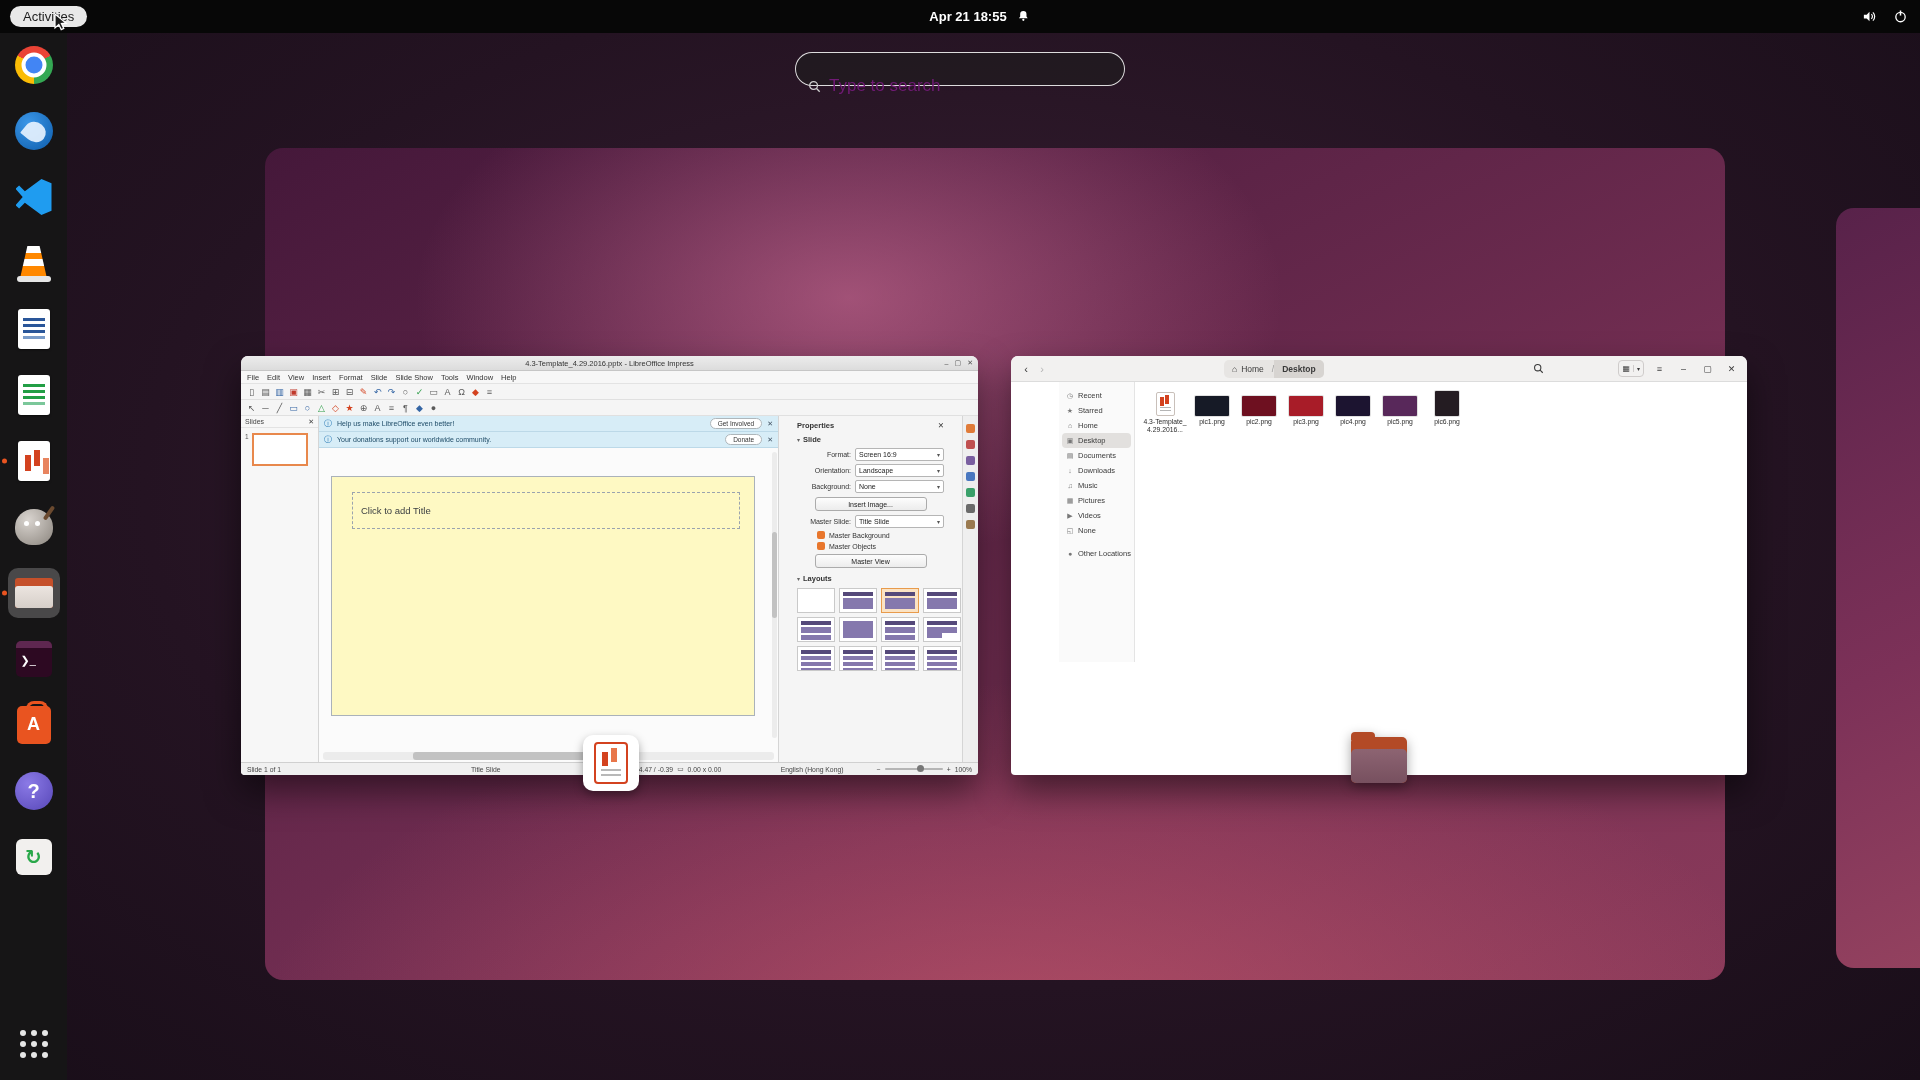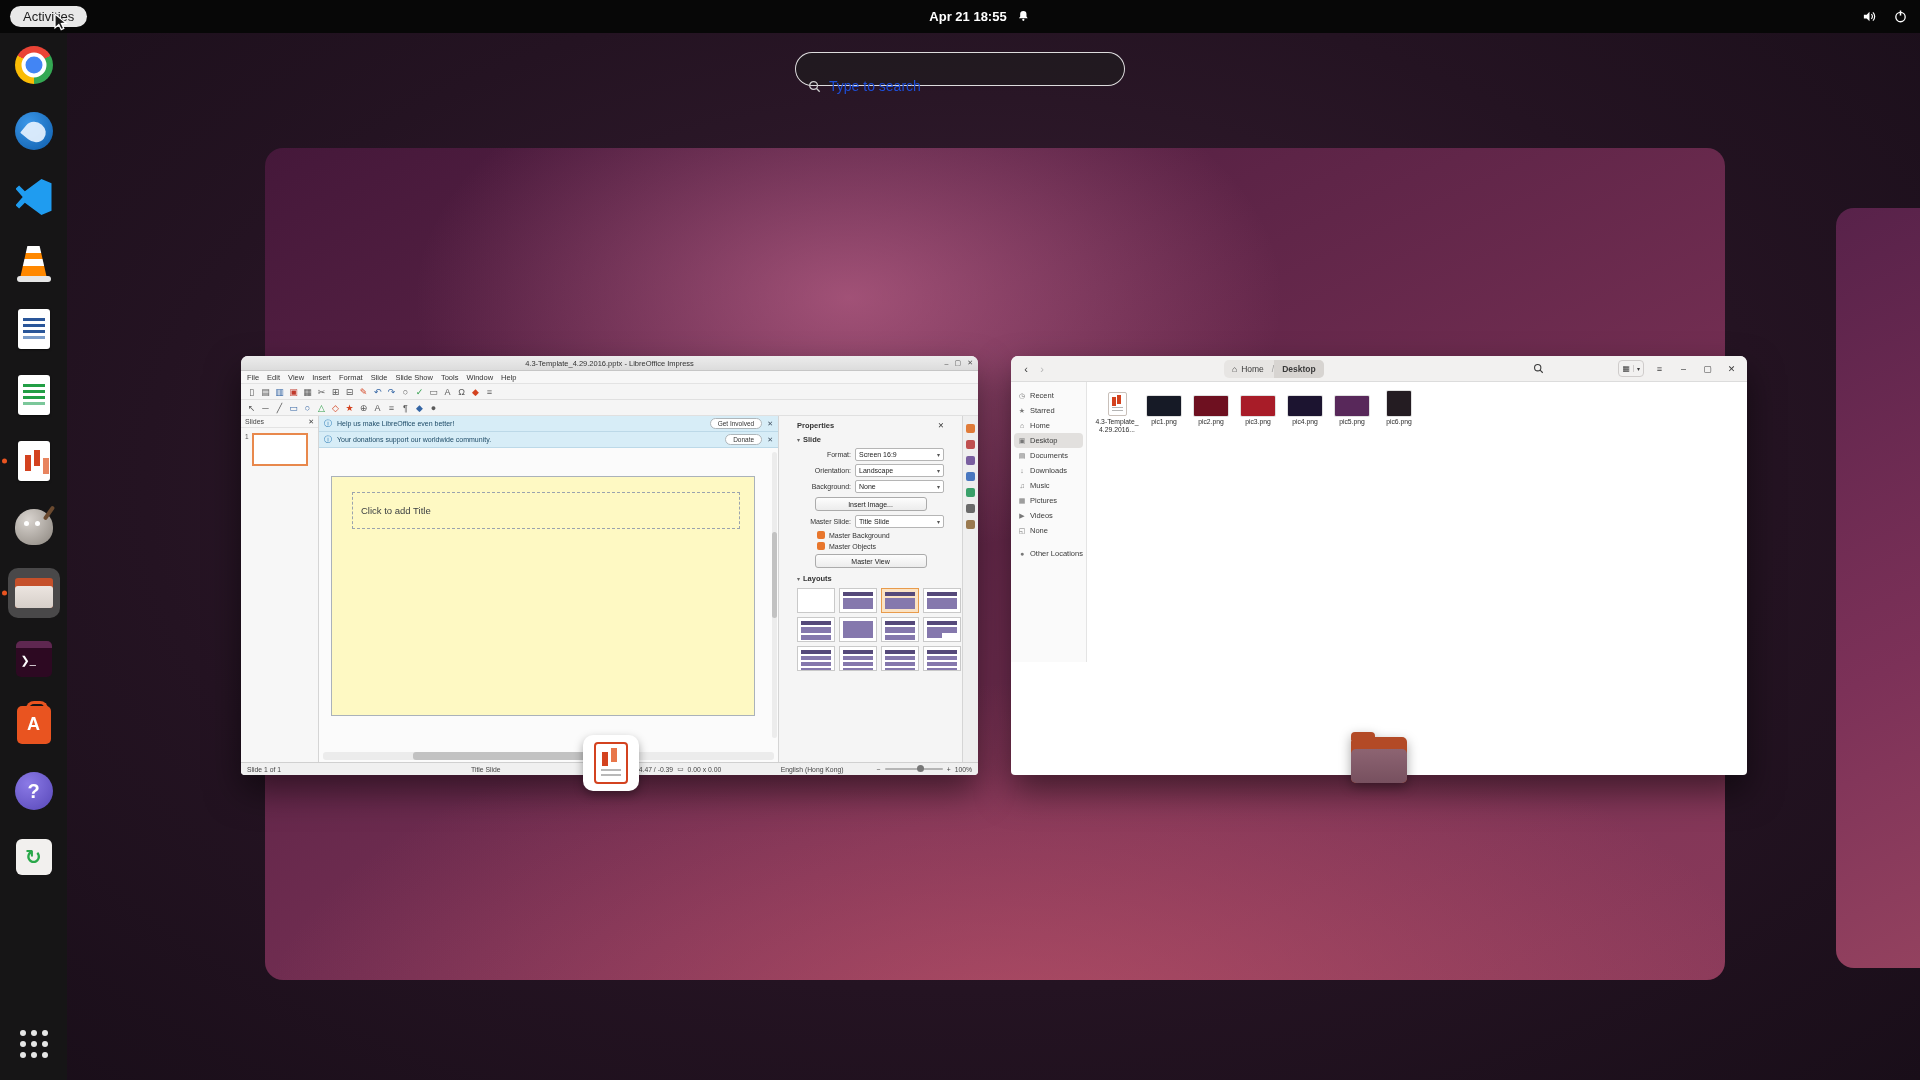--- a/index.html
+++ b/index.html
@@ -8,21 +8,21 @@
 
   
   .topbar { position:absolute; left:0; top:0; width:1920px; height:33px; background:#070707; display:flex; align-items:center; z-index:50; }
   .activities { margin-left:10px; background:#e8e8e8; color:#1c1c1c; font-size:13px; padding:3px 13px; border-radius:14px; }
   .cursor { position:absolute; left:52px; top:13px; z-index:60; }
   .clock-group { position:absolute; left:50%; transform:translateX(-50%); display:flex; align-items:flex-start; gap:10px; color:#fff; font-size:13px; font-weight:600;margin-left:20px; }
   .tb-right { position:absolute; right:12px; display:flex; align-items:center; gap:16px; }
 
   
   .search-bar { position:absolute; left:50%; top:52px; transform:translateX(-50%); width:330px; height:34px; border:1px solid rgba(255,255,255,0.85); border-radius:17px; background:rgba(30,30,30,0.55); display:flex; align-items:center; padding:0 12px; gap:8px; z-index:40; }
-  .search-bar span { color:#1d4ed8; font-size:14px;margin-top:34px; }
+  .search-bar span { color:#701a75; font-size:17px;margin-top:34px; }
 
   
   .dock { position:absolute; left:0; top:33px; bottom:0; width:67px; background:rgba(22,22,22,0.96); display:flex; flex-direction:column; align-items:center; padding:10px 0 14px 0; gap:22px; z-index:45; }
   .dock-item { width:46px; height:44px; display:flex; align-items:center; justify-content:center; position:relative; flex:0 0 auto; }
   .dock-item.active-bg::before { content:""; position:absolute; inset:-3px; background:rgba(255,255,255,0.22); border-radius:10px; }
   .run-dot { position:absolute; left:-9px; top:50%; transform:translateY(-50%); width:5px; height:5px; border-radius:50%; background:#e95420; }
   .ic-chrome { width:38px; height:38px; border-radius:50%; background:conic-gradient(from -60deg,#ea4335 0 120deg,#34a853 120deg 240deg,#fbbc05 240deg 360deg); position:relative; }
   .ic-chrome::after { content:""; position:absolute; left:50%; top:50%; transform:translate(-50%,-50%); width:17px; height:17px; border-radius:50%; background:#4285f4; border:4px solid #fff; }
   .ic-tbird { width:38px; height:38px; border-radius:50%; background:radial-gradient(circle at 35% 30%, #3b97e8, #0d5cab); position:relative; overflow:hidden; }
   .ic-tbird::after { content:""; position:absolute; left:9px; top:10px; width:22px; height:20px; background:#eaf4ff; border-radius:60% 55% 60% 5%; transform:rotate(40deg); opacity:.9; }
@@ -125,21 +125,21 @@
   .crumb { position:absolute; left:213px; display:flex; align-items:center; height:18px; background:#e7e5e3; border-radius:5px; overflow:hidden; font-size:8.5px; color:#3a3a3a; }
   .crumb .seg { display:flex; align-items:center; gap:4px; padding:0 8px; height:100%; }
   .crumb .seg.cur { background:#d7d4d1; font-weight:bold; }
   .crumb .sl { color:#9a9a9a; }
   .fl-right { position:absolute; right:7px; display:flex; align-items:center; gap:7px; color:#3c3c3c; }
   .fl-right .tool { display:flex; align-items:center; justify-content:center; width:17px; height:17px; border-radius:4px; font-size:9px; }
   .split-btn { display:flex; align-items:center; border:1px solid #cfcccb; border-radius:4px; overflow:hidden; height:17px; }
   .split-btn span { padding:0 3px; font-size:8px; color:#3c3c3c; }
   .split-btn .dd { border-left:1px solid #cfcccb; font-size:6px; }
   .fl-search { position:absolute; left:519px; width:17px; height:17px; display:flex; align-items:center; justify-content:center; }
-  .fl-body { display:flex; height:280px; }
+  .fl-body { display:flex; height:280px;padding-left:48px; }
   .fl-side { width:76px; background:#fafafa; border-right:1px solid #e4e4e4; padding-top:6px; display:flex; flex-direction:column; }
   .fs-row { display:flex; align-items:center; gap:4px; height:15px; margin:0 3px; padding-left:4px; border-radius:4px; font-size:7.5px; color:#3a3a3a; }
   .fs-row.active { background:#e2e0de; }
   .fs-ic { font-size:7px; color:#777; width:8px; text-align:center; }
   .fs-row.other { margin-top:8px; }
   .fl-content { flex:1; background:#fff; padding:8px 8px; display:flex; align-items:flex-start; gap:3px; }
   .ftile { width:44px; display:flex; flex-direction:column; align-items:center; gap:2px; }
   .fthumb { height:26px; display:flex; align-items:flex-end; justify-content:center; }
   .pic-thumb { width:34px; height:20px; border-radius:1px; box-shadow:0 0 0 1px rgba(0,0,0,0.12); }
   .pic-thumb.tall { width:24px; height:25px; }

